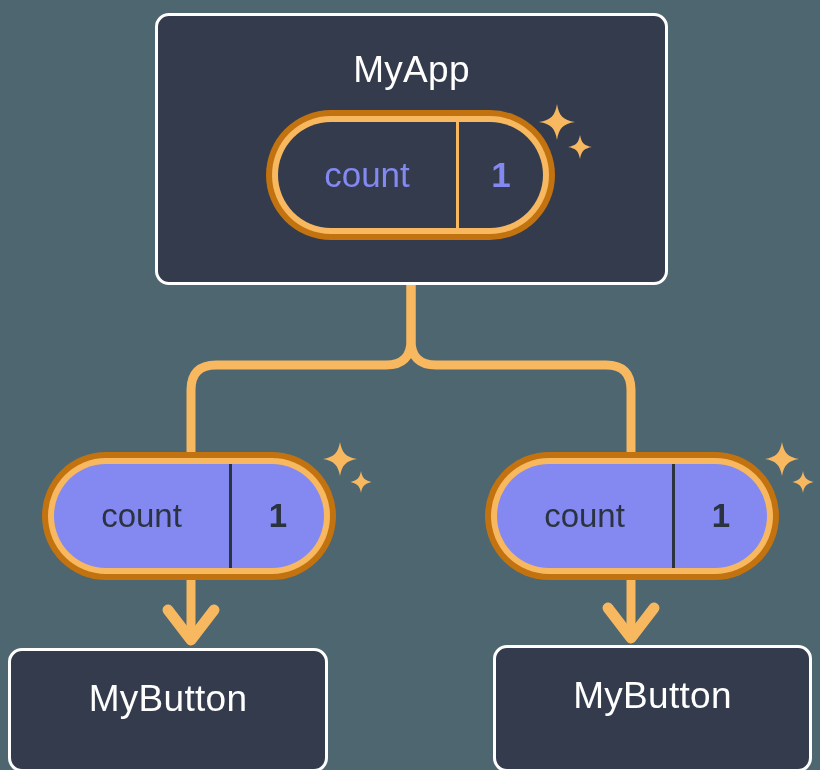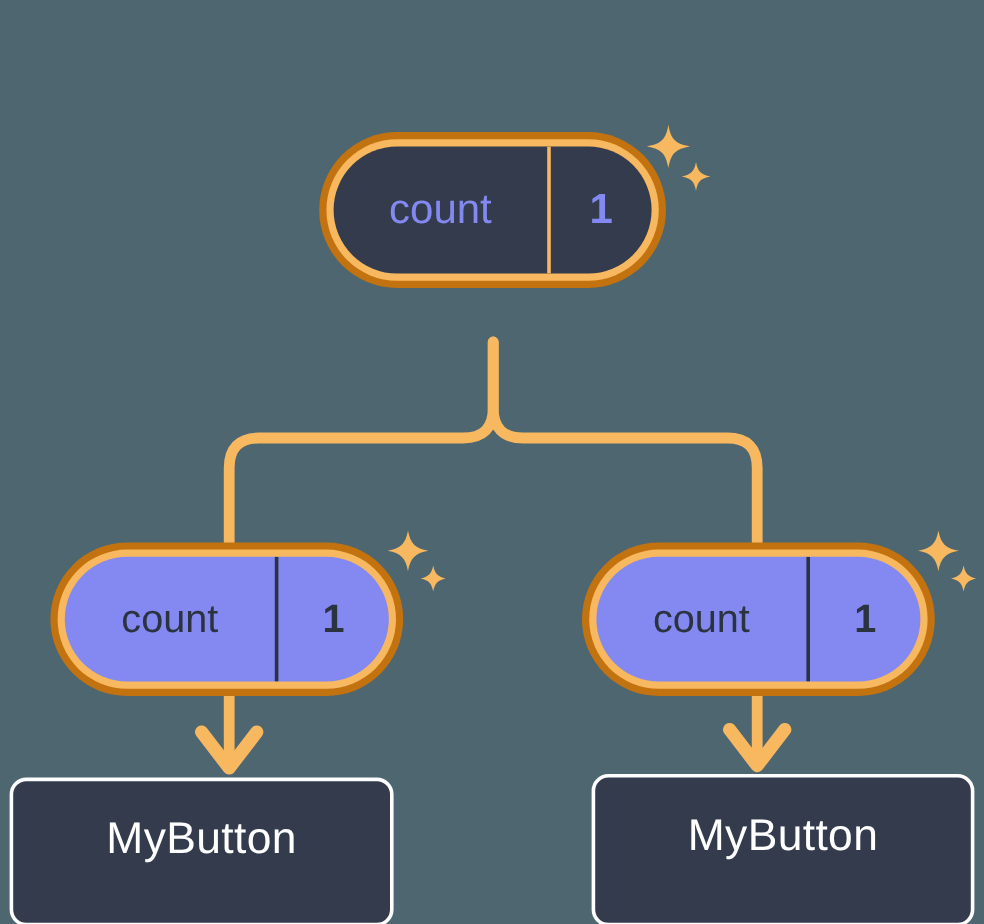--- a/index.html
+++ b/index.html
@@ -198,20 +198,23 @@
     <path d="M 411 285 L 411 340 Q 411 365 386 365 L 216 365 Q 191 365 191 390 L 191 452" fill="none" stroke="#f7b860" stroke-width="9" stroke-linecap="round"></path>
     <path d="M 411 285 L 411 340 Q 411 365 436 365 L 606 365 Q 631 365 631 390 L 631 452" fill="none" stroke="#f7b860" stroke-width="9" stroke-linecap="round"></path>
 
     <path d="M 191 572 L 191 640" fill="none" stroke="#f7b860" stroke-width="9" stroke-linecap="round"></path>
     <path d="M 168 610 L 191 640 L 214 610" fill="none" stroke="#f7b860" stroke-width="11" stroke-linecap="round" stroke-linejoin="round"></path>
 
     <path d="M 631 572 L 631 638" fill="none" stroke="#f7b860" stroke-width="9" stroke-linecap="round"></path>
     <path d="M 608 608 L 631 638 L 654 608" fill="none" stroke="#f7b860" stroke-width="11" stroke-linecap="round" stroke-linejoin="round"></path>
   </svg>
 
+  <div class="card" id="card-myapp">
+    <div class="card-title">MyApp</div>
+  </div>
 
   <div class="pill" id="pill-myapp">
     <div class="pill-ring"></div>
     <div class="pill-band"></div>
     <div class="pill-body">
       <div class="pill-key">count</div>
       <div class="pill-divider"></div>
       <div class="pill-val">1</div>
     </div>
   </div>

